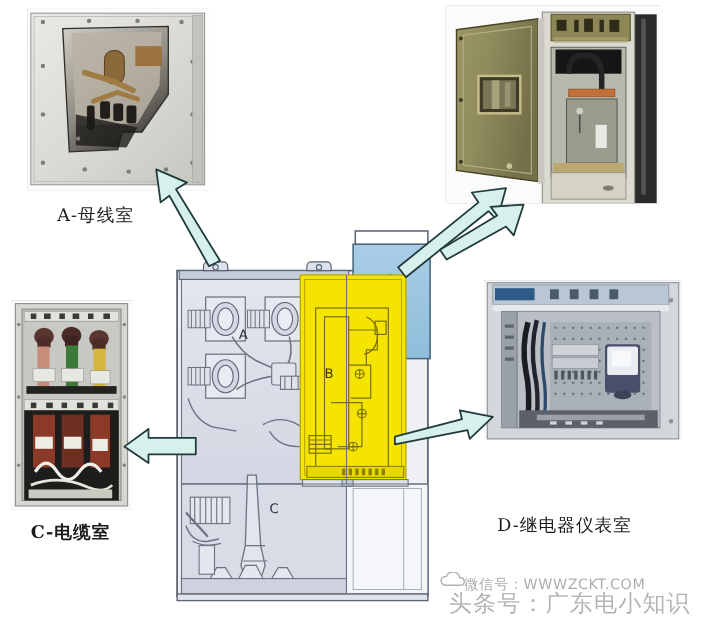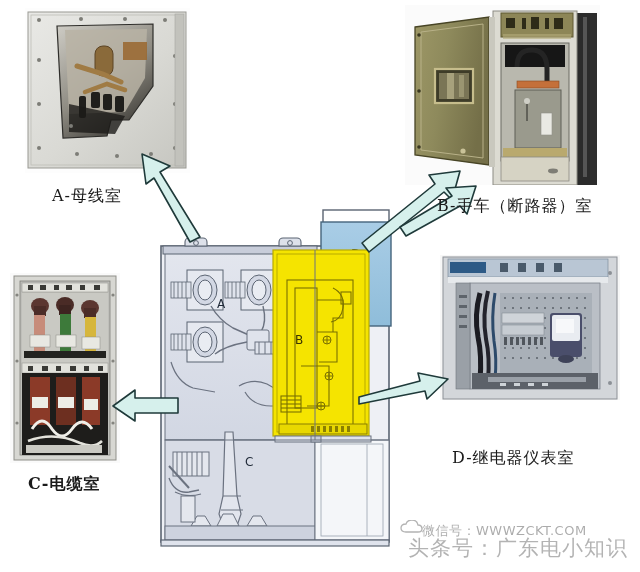--- a/index.html
+++ b/index.html
@@ -541,23 +541,22 @@
     <g>
       <path d="M406 236 L400 227 L452 196 L446 188 L476 186 L467 214 L460 206 Z" fill="#d6f0ec" stroke="#1f3a3a" stroke-width="1.6" stroke-linejoin="round"></path>
     </g>
 
     <g>
       <path d="M359 404 L359 397 L420 381 L418 373 L448 379 L427 399 L425 391 Z" fill="#d6f0ec" stroke="#1f3a3a" stroke-width="1.6" stroke-linejoin="round"></path>
     </g>
   </svg>
 
   <div class="caption" style="left:52px;top:186px;">A-母线室</div>
-  <div class="caption" style="left:437px;top:196px;">B-手车（断路器）室</div>
   <div class="caption" style="left:28px;top:474px;font-weight:bold;">C-电缆室</div>
-  <div class="caption" style="left:452px;top:448px;">D-继电器仪表室</div>
+  <div class="caption" style="left:452px;top:468px;">D-继电器仪表室</div>
 
   <div class="watermark">
     <svg class="wm-cloud" viewBox="0 0 30 16">
       <path d="M6 12 q-5 0 -5 -4 q0 -4 5 -4 q1 -4 6 -4 q5 0 6 5 q4 0 4 4 q0 3 -4 3 z" fill="none" stroke="#4a4a4a" stroke-width="1.3"></path>
     </svg>
     <div class="wm-line wm1">微信号：WWWZCKT.COM</div>
     <div class="wm-line wm2">头条号：广东电小知识</div>
   </div>
 
 </div>

